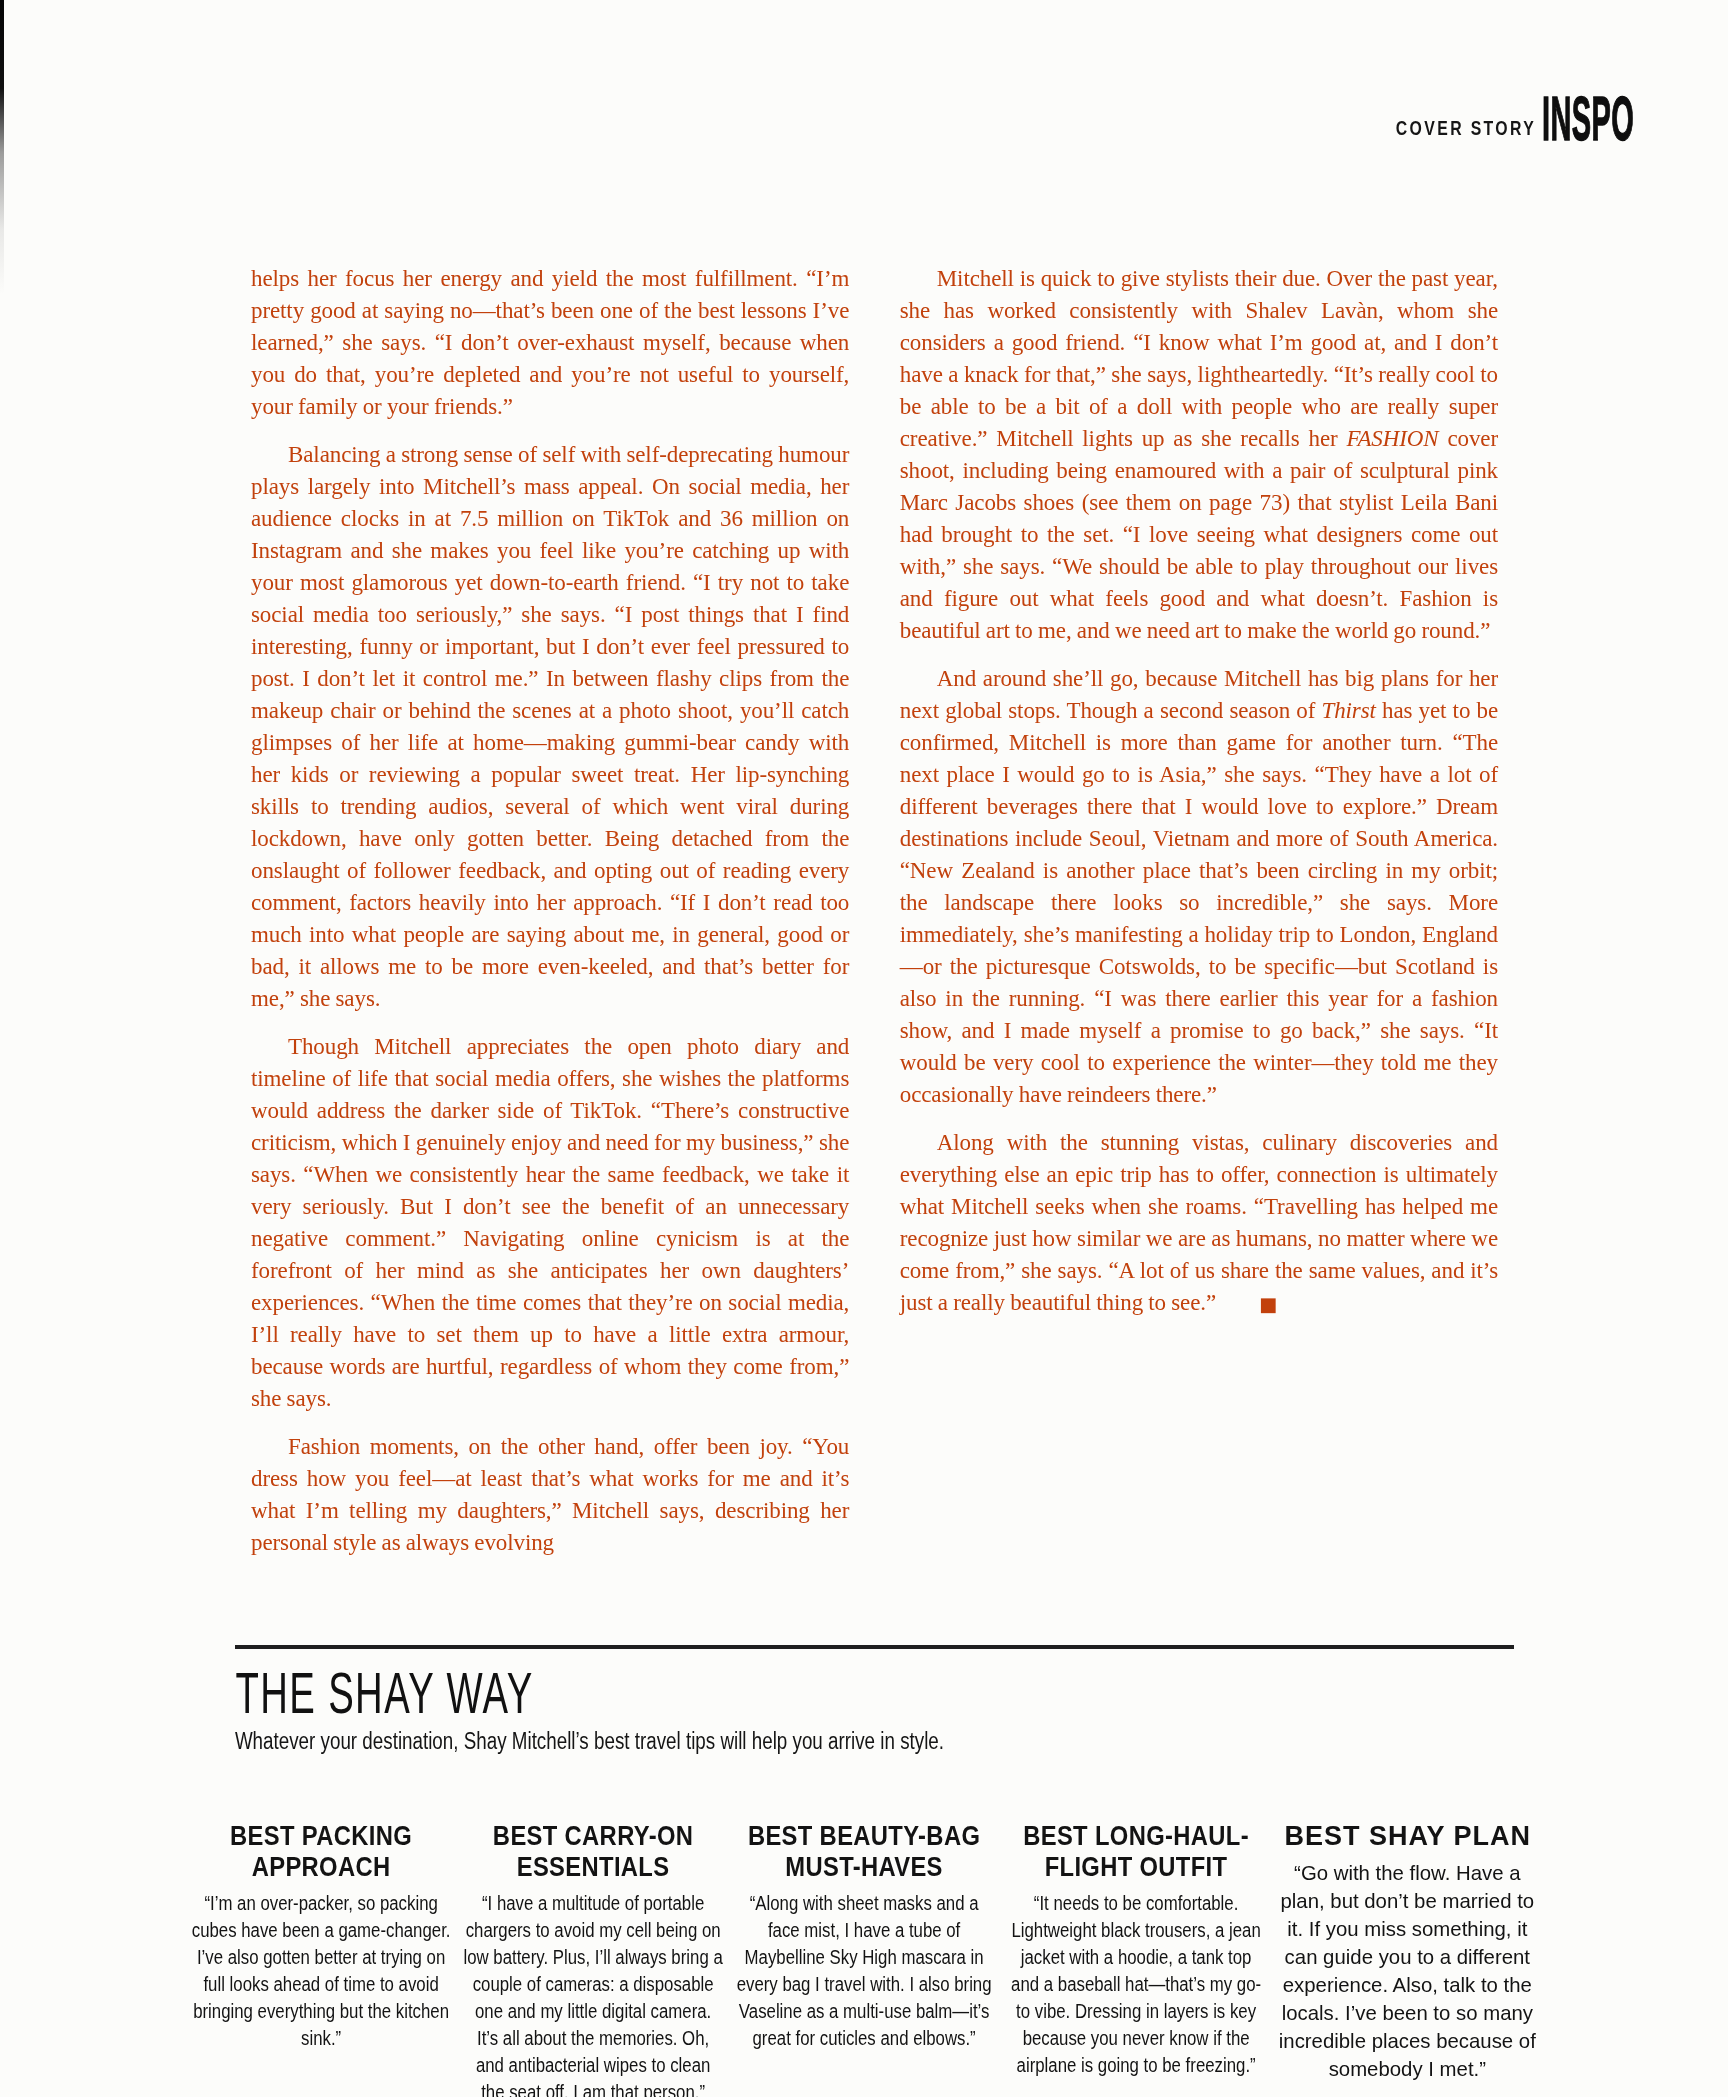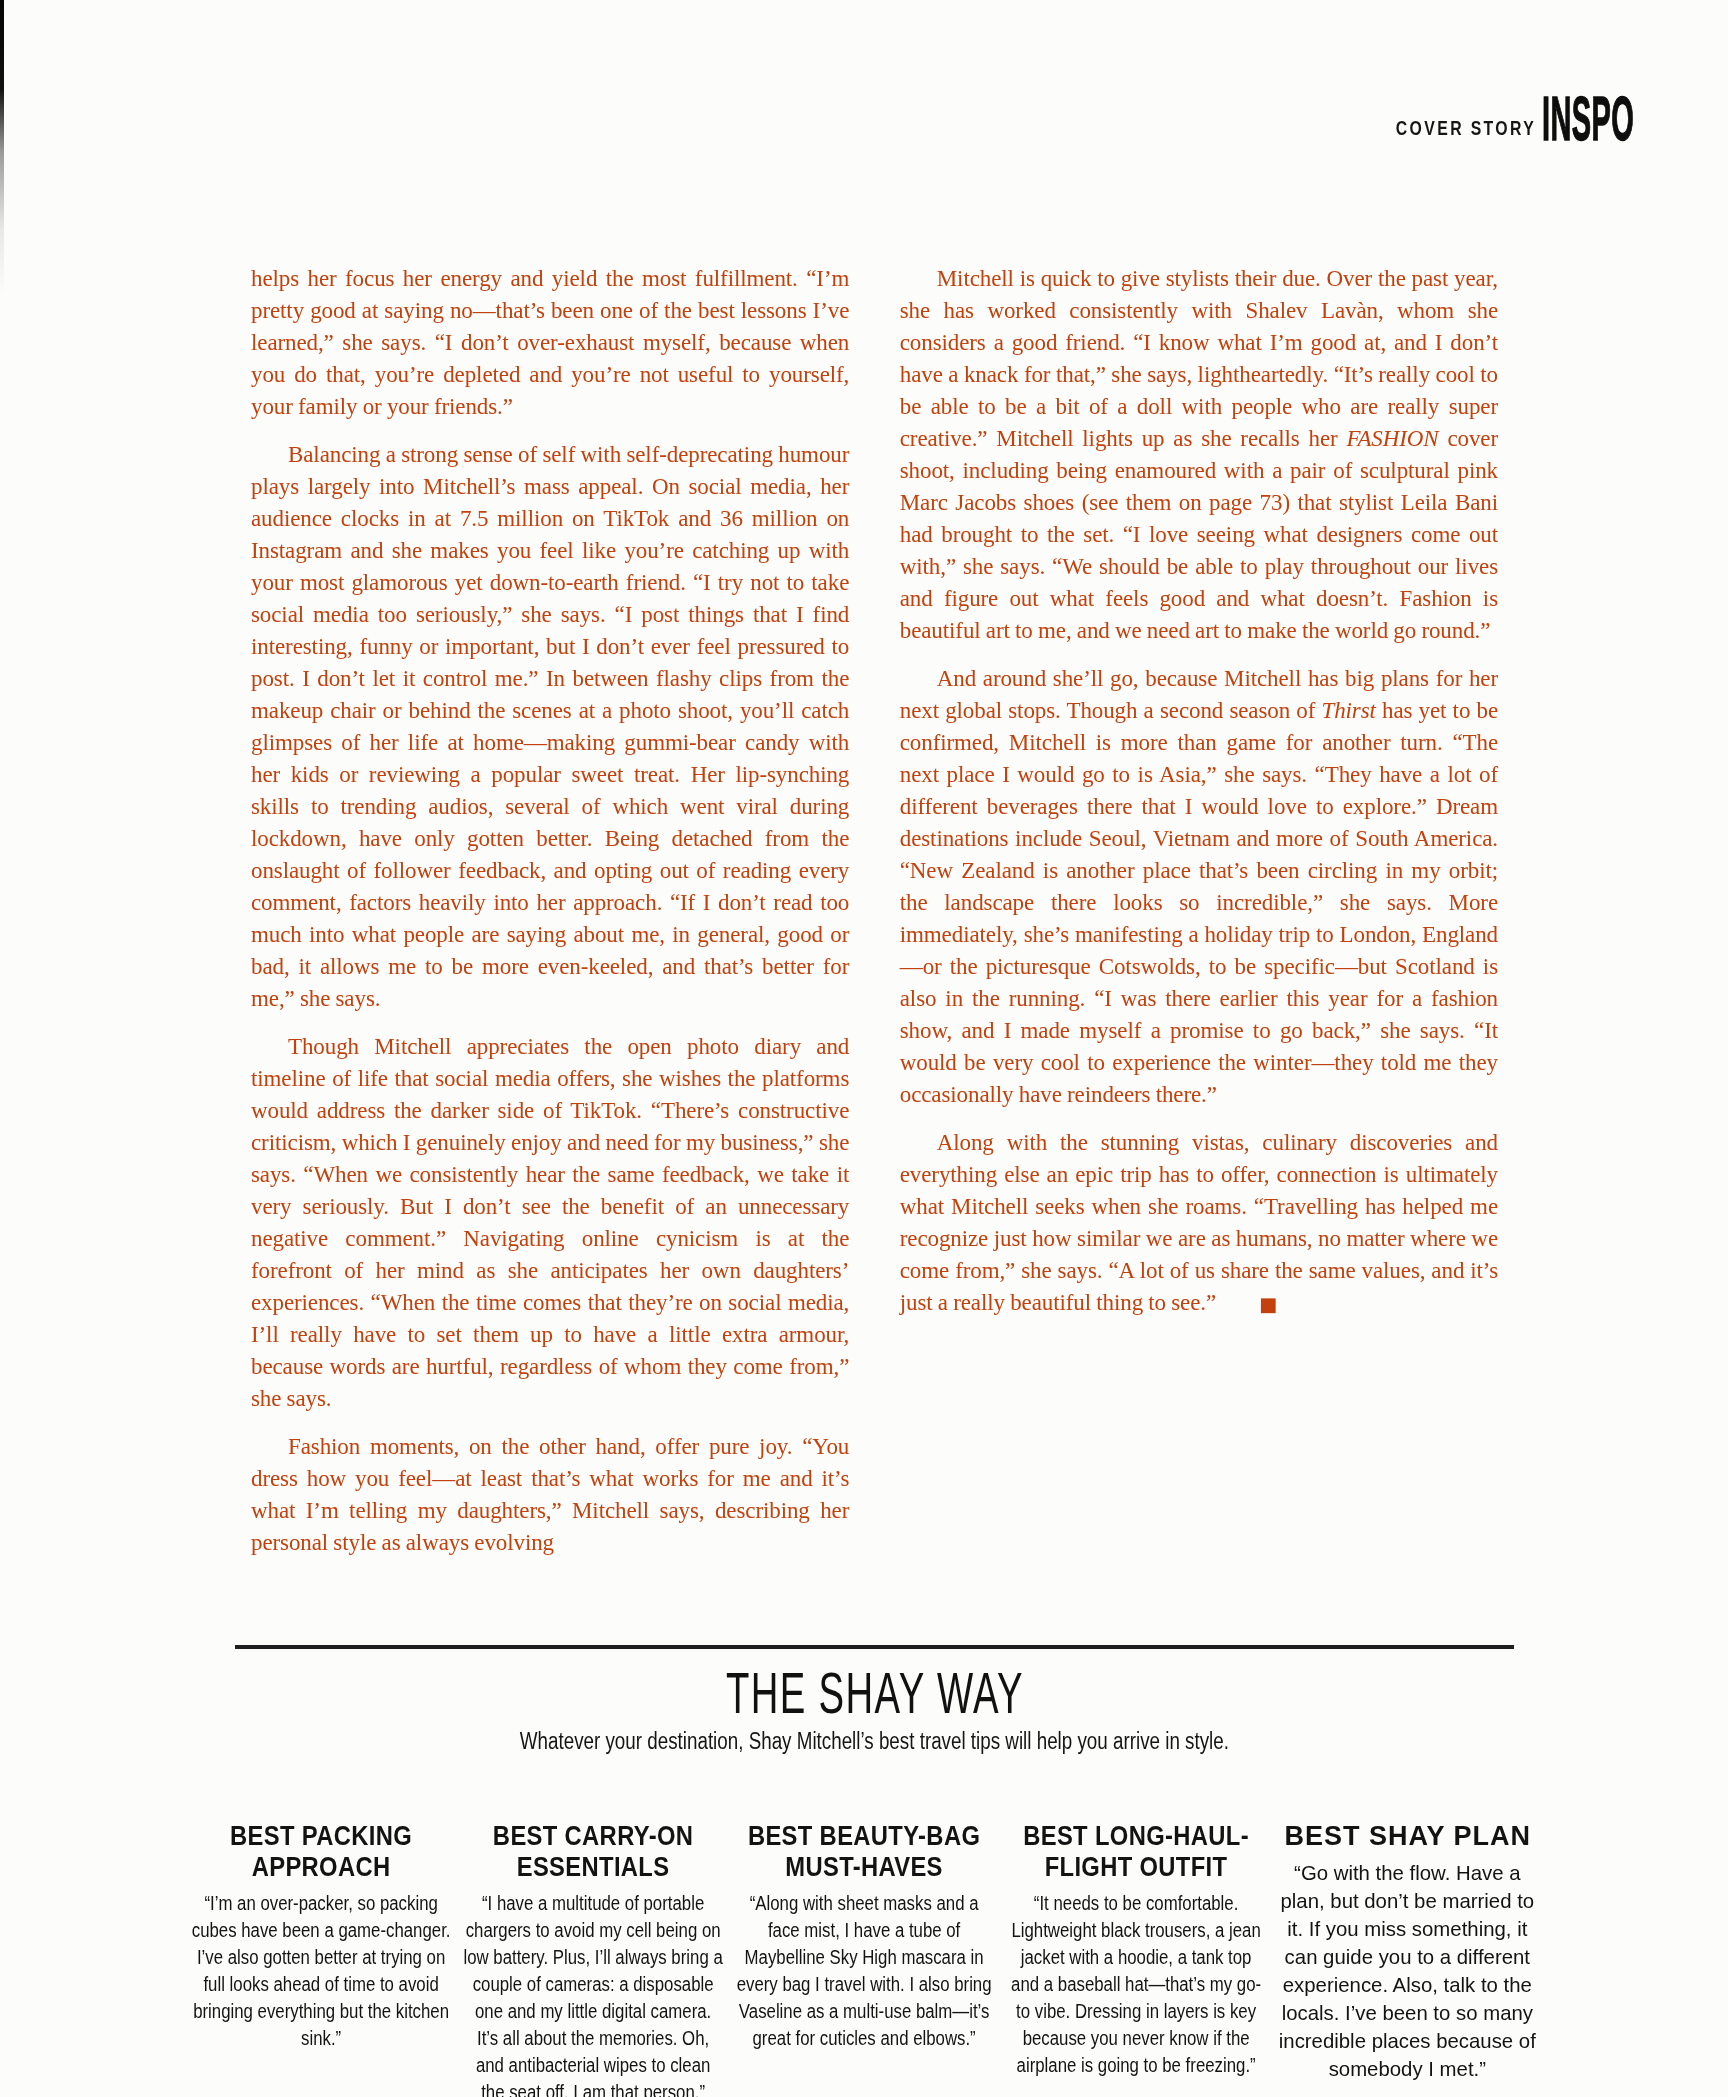--- a/index.html
+++ b/index.html
@@ -26,21 +26,21 @@
   .col{width:calc((100% - 18.5px)/2);}
   .col p{margin:16px;text-indent:37px;text-align:justify;color:#c2410c;
          font-family:"Liberation Serif",serif;font-size:23px;line-height:32px;
          letter-spacing:-0.1px;word-spacing:-0.4px;}
   .col p.np{text-indent:0;}
   .it{font-style:italic;}
   .endmark{display:inline-block;font-family:"DejaVu Sans",sans-serif;font-style:normal;
            font-size:19.3px;line-height:19.3px;margin-left:5.9px;transform:translateY(0.8px);}
 
   
-  .shay{position:absolute;left:235px;top:1645px;width:1279px;text-align:center;}
+  .shay{position:absolute;left:235px;top:1645px;width:1279px;text-align:left;}
   .rule{height:3.8px;background:#1f1f1f;}
   .sw-title{margin-top:12.6px;color:#111;font-weight:300;
             font-size:58px;line-height:63px;letter-spacing:2.1px;white-space:nowrap;}
   .sw-sub{margin-top:3.4px;color:#151515;font-size:23.5px;line-height:27px;white-space:nowrap;}
 
   
   .tips{position:absolute;left:191px;top:1821px;width:1347px;display:flex;gap:11px;}
   .tip{flex:1;text-align:center;color:#131313;}
   .tip-h{font-weight:700;font-size:27px;line-height:31px;letter-spacing:0.4px;}
   .tip-h.wide{letter-spacing:1px;}
@@ -55,21 +55,21 @@
   <div class="edge"></div>
 
   <div class="kicker">COVER STORY</div>
   <div class="inspo">INSPO</div>
 
   <div class="article">
     <div class="col">
       <p class="np">helps her focus her energy and yield the most fulfillment. “I’m pretty good at saying no—that’s been one of the best lessons I’ve learned,” she says. “I don’t over-exhaust myself, because when you do that, you’re depleted and you’re not useful to yourself, your family or your friends.”</p>
       <p>Balancing a strong sense of self with self-deprecating humour plays largely into Mitchell’s mass appeal. On social media, her audience clocks in at 7.5 million on TikTok and 36 million on Instagram and she makes you feel like you’re catching up with your most glamorous yet down-to-earth friend. “I try not to take social media too seriously,” she says. “I post things that I find interesting, funny or important, but I don’t ever feel pressured to post. I don’t let it control me.” In between flashy clips from the makeup chair or behind the scenes at a photo shoot, you’ll catch glimpses of her life at home—making gummi-bear candy with her kids or reviewing a popular sweet treat. Her lip-synching skills to trending audios, several of which went viral during lockdown, have only gotten better. Being detached from the onslaught of follower feedback, and opting out of reading every comment, factors heavily into her approach. “If I don’t read too much into what people are saying about me, in general, good or bad, it allows me to be more even-keeled, and that’s better for me,” she says.</p>
       <p>Though Mitchell appreciates the open photo diary and timeline of life that social media offers, she wishes the platforms would address the darker side of TikTok. “There’s constructive criticism, which I genuinely enjoy and need for my business,” she says. “When we consistently hear the same feedback, we take it very seriously. But I don’t see the benefit of an unnecessary negative comment.” Navigating online cynicism is at the forefront of her mind as she anticipates her own daughters’ experiences. “When the time comes that they’re on social media, I’ll really have to set them up to have a little extra armour, because words are hurtful, regardless of whom they come from,” she says.</p>
-      <p>Fashion moments, on the other hand, offer pure joy. “You dress how you feel—at least that’s what works for me and it’s what I’m telling my daughters,” Mitchell says, describing her personal style as always evolving</p>
+      <p>Fashion moments, on the other hand, offer been joy. “You dress how you feel—at least that’s what works for me and it’s what I’m telling my daughters,” Mitchell says, describing her personal style as always evolving</p>
     </div>
     <div class="col">
       <p><span>Mitchell is quick to give stylists their due. Over the past year, she has worked consistently with Shalev Lavàn, whom she considers a good friend. “I know what I’m good at, and I don’t have a knack for that,” she says, lightheartedly. “It’s really cool to be able to be a bit of a doll with people who are really super creative.” Mitchell lights up as she recalls her </span><span class="it">FASHION</span><span> cover shoot, including being enamoured with a pair of sculptural pink Marc Jacobs shoes (see them on page 73) that stylist Leila Bani had brought to the set. “I love seeing what designers come out with,” she says. “We should be able to play throughout our lives and figure out what feels good and what doesn’t. Fashion is beautiful art to me, and we need art to make the world go round.”</span></p>
       <p><span>And around she’ll go, because Mitchell has big plans for her next global stops. Though a second season of </span><span class="it">Thirst</span><span> has yet to be confirmed, Mitchell is more than game for another turn. “The next place I would go to is Asia,” she says. “They have a lot of different beverages there that I would love to explore.” Dream destinations include Seoul, Vietnam and more of South America. “New Zealand is another place that’s been circling in my orbit; the landscape there looks so incredible,” she says. More immediately, she’s manifesting a holiday trip to London, England—or the picturesque Cotswolds, to be specific—but Scotland is also in the running. “I was there earlier this year for a fashion show, and I made myself a promise to go back,” she says. “It would be very cool to experience the winter—they told me they occasionally have reindeers there.”</span></p>
       <p><span>Along with the stunning vistas, culinary discoveries and everything else an epic trip has to offer, connection is ultimately what Mitchell seeks when she roams. “Travelling has helped me recognize just how similar we are as humans, no matter where we come from,” she says. “A lot of us share the same values, and it’s just a really beautiful thing to see.”</span><span class="endmark">■</span></p>
     </div>
   </div>
 
   <div class="shay">
     <div class="rule"></div>

